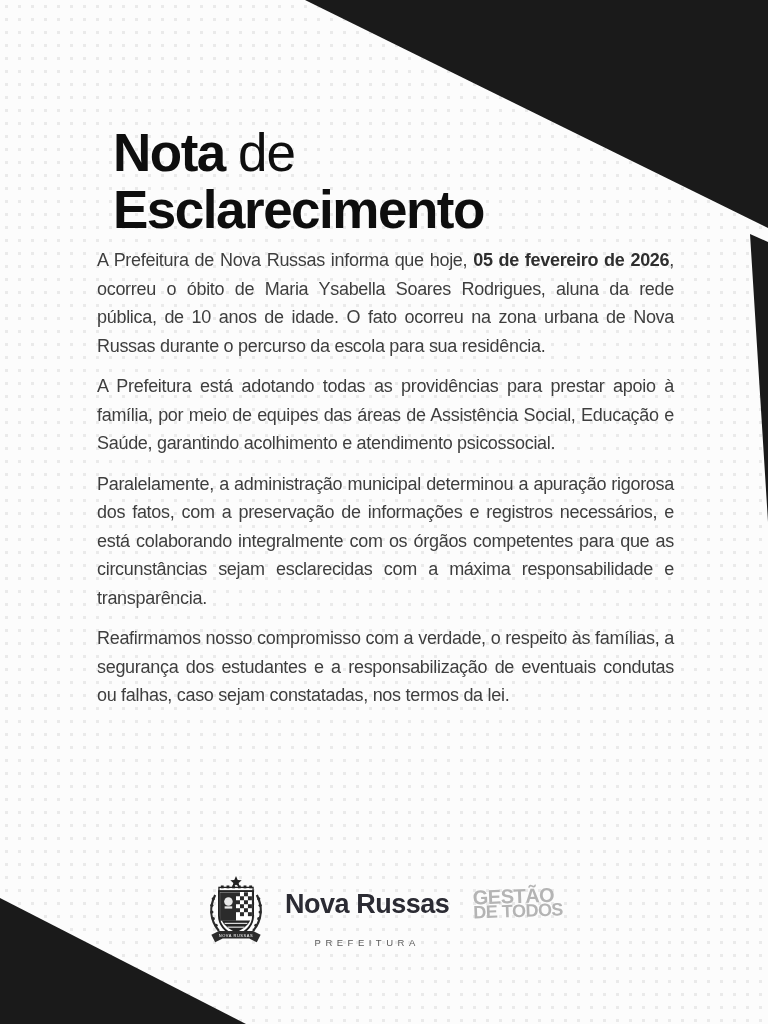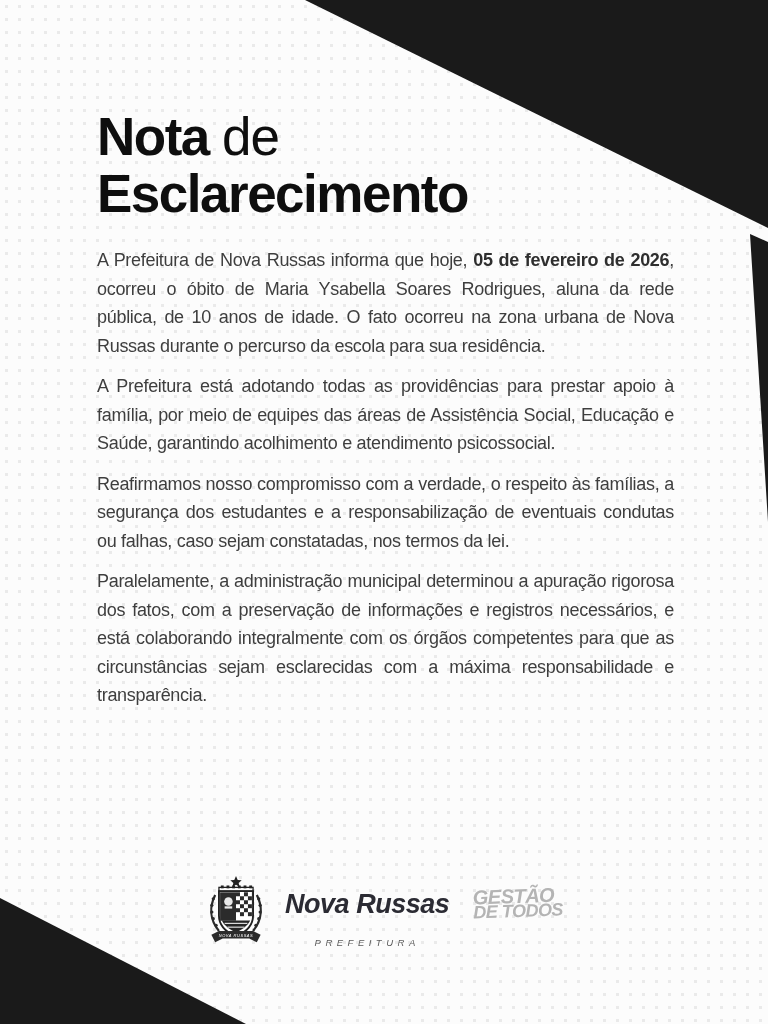--- a/index.html
+++ b/index.html
@@ -20,42 +20,42 @@
   .wedge-right{
     left:0;top:0;width:768px;height:530px;
     clip-path:polygon(750px 234px, 768px 242px, 768px 522px);
   }
   .tri-bottom-left{
     left:0;bottom:0;width:260px;height:126px;
     clip-path:polygon(0 0, 246px 126px, 0 126px);
   }
   .title{
     position:absolute;left:97px;top:108px;
-    margin:0;
+    margin:16px;
     font-size:53px;line-height:57px;
     letter-spacing:-1.5px;
     color:#0e0e0e;
     font-weight:900;
   }
   .title .t-heavy{font-weight:900;}
   .title .t-light{font-weight:400;letter-spacing:-1px;}
   .bodycol{
     position:absolute;left:97px;top:238px;width:577px;
     color:#3e3e3e;
     font-size:18px;line-height:28.5px;
     letter-spacing:-0.3px;
   }
   .bodycol p{
     margin:8px 0 12px 0;
     text-align:justify;
   }
   .bodycol p strong{font-weight:700;color:#2e2e2e;}
   .footer{
     position:absolute;left:0;top:876px;width:768px;
-    display:flex;align-items:flex-start;justify-content:center;gap:18px;font-style:italic;
+    display:flex;align-items:flex-start;justify-content:center;gap:18px;
   }
   .crest{width:62px;height:72px;flex:0 0 auto;}
   .brand{display:flex;flex-direction:column;align-items:center;margin-top:14px;}
   .brand-name{
     font-size:27px;font-weight:900;color:#2b2b33;letter-spacing:-0.5px;line-height:28px;
   }
   .brand-sub{
     font-size:9.5px;font-weight:400;color:#5a5a5a;letter-spacing:4.5px;margin-top:19px;
   }
   .slogan{
@@ -79,22 +79,22 @@
   <div class="shape tri-bottom-left"></div>
 
   <h1 class="title"><span class="t-heavy">Nota</span>
     <span class="t-light">de</span><br>
     <span class="t-heavy">Esclarecimento</span>
   </h1>
 
   <div class="bodycol">
     <p><span>A Prefeitura de Nova Russas informa que hoje, </span><strong>05 de fevereiro de 2026</strong><span>, ocorreu o óbito de Maria Ysabella Soares Rodrigues, aluna da rede pública, de 10 anos de idade. O fato ocorreu na zona urbana de Nova Russas durante o percurso da escola para sua residência.</span></p>
     <p>A Prefeitura está adotando todas as providências para prestar apoio à família, por meio de equipes das áreas de Assistência Social, Educação e Saúde, garantindo acolhimento e atendimento psicossocial.</p>
+    <p>Paralelamente, a administração municipal determinou a apuração rigorosa dos fatos, com a preservação de informações e registros necessários, e está colaborando integralmente com os órgãos competentes para que as circunstâncias sejam esclarecidas com a máxima responsabilidade e transparência.</p>
     <p>Reafirmamos nosso compromisso com a verdade, o respeito às famílias, a segurança dos estudantes e a responsabilização de eventuais condutas ou falhas, caso sejam constatadas, nos termos da lei.</p>
-    <p>Paralelamente, a administração municipal determinou a apuração rigorosa dos fatos, com a preservação de informações e registros necessários, e está colaborando integralmente com os órgãos competentes para que as circunstâncias sejam esclarecidas com a máxima responsabilidade e transparência.</p>
   </div>
 
   <div class="footer">
 
     <svg class="crest" viewBox="0 0 64 76" xmlns="http://www.w3.org/2000/svg">
 
       <polygon points="32,0 33.8,4.2 38,4.6 34.8,7.4 35.9,11.5 32,9.2 28.1,11.5 29.2,7.4 26,4.6 30.2,4.2" fill="#222"></polygon>
 
       <rect x="14" y="12" width="36" height="4" fill="#fff" stroke="#222" stroke-width="1.4"></rect>
       <rect x="16" y="10" width="3" height="3" fill="#222"></rect>

